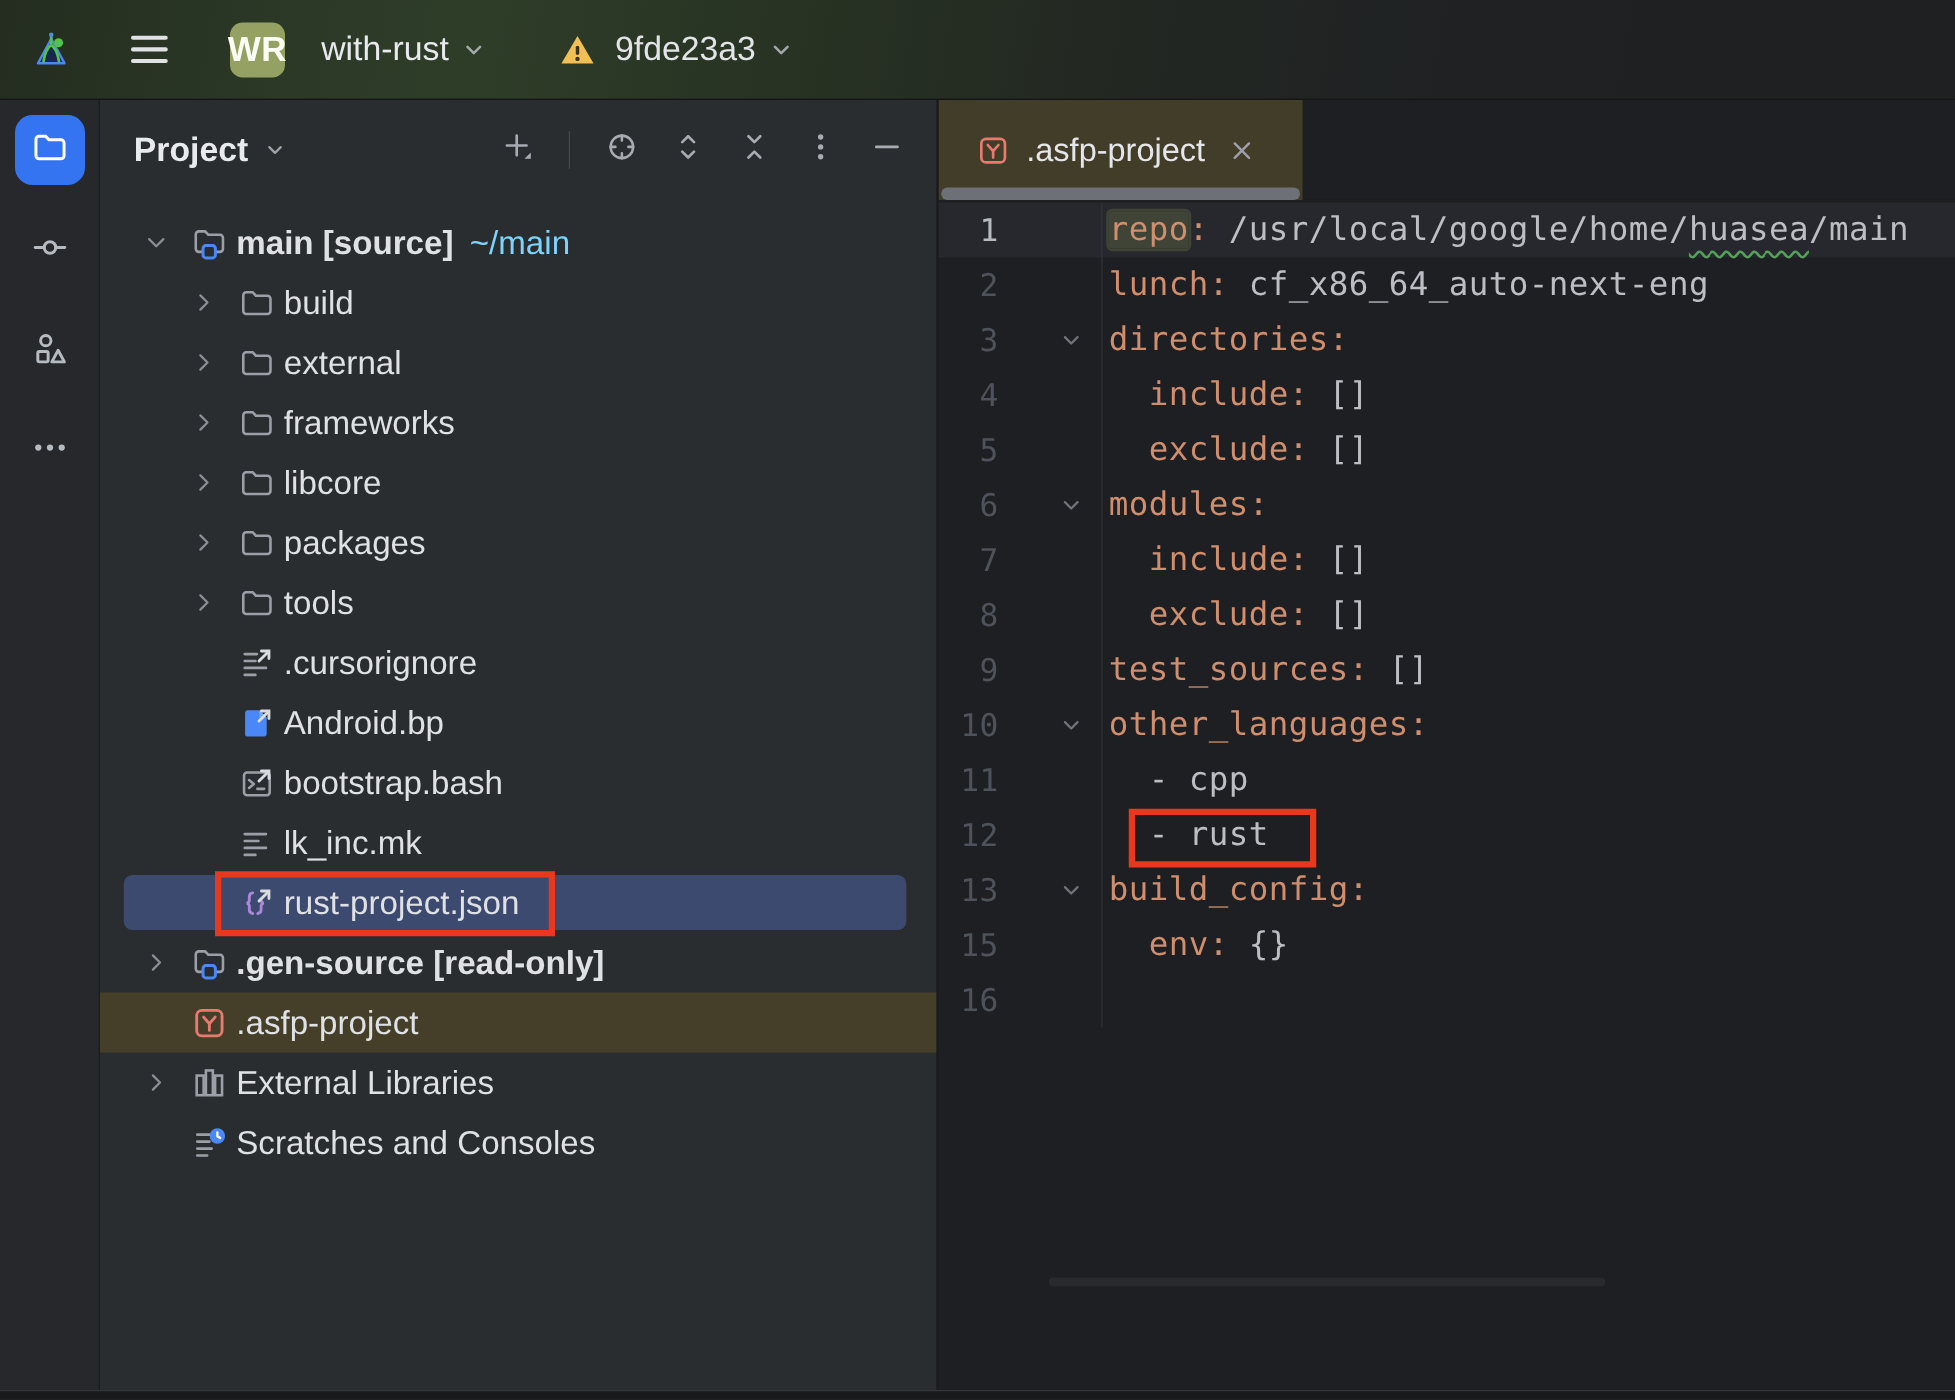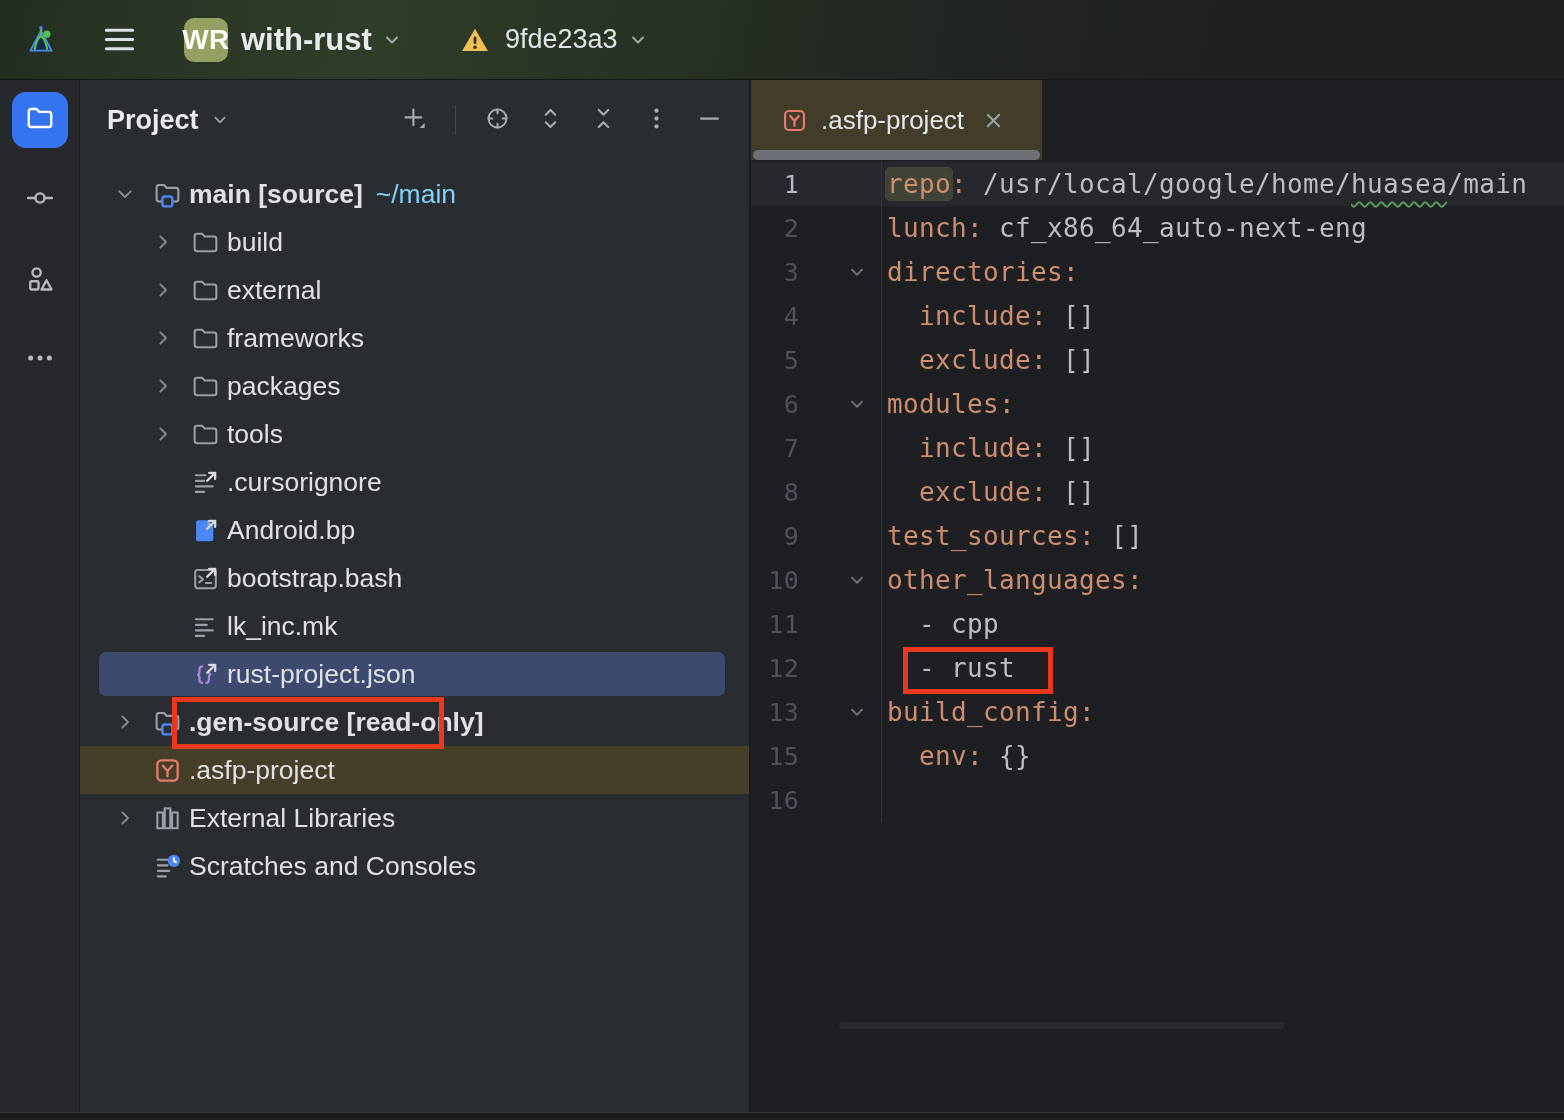--- a/index.html
+++ b/index.html
@@ -9,21 +9,21 @@
 
   
   .topbar { height:80px; display:flex; align-items:center; position:relative;
     background:linear-gradient(100deg,#242d20 0%,#2b3826 14%,#2e3d28 24%,#283323 40%,#222722 58%,#1f2123 75%,#1e2022 100%);
     border-bottom:1px solid #141517; }
   .logo { width:34px; height:34px; margin-left:24px; display:flex; }
   .hamburger { width:38px; height:38px; margin-left:42px; display:flex; align-items:center; justify-content:center; border-radius:8px; cursor:pointer; }
   .proj-widget { display:flex; align-items:center; margin-left:46px; cursor:pointer; }
   .chip { width:44px; height:44px; border-radius:10px; background:#95a163; color:#fbfcf3;
     font-size:28px; font-weight:700; display:flex; align-items:center; justify-content:center; letter-spacing:.5px; }
-  .proj-name { margin-left:13px; font-size:31px; font-weight:700; color:#e8eaee; }
+  .proj-name { margin-left:29px; font-size:27px; font-weight:400; color:#e8eaee; }
   .vcs-widget { display:flex; align-items:center; margin-left:56px; cursor:pointer; }
   .vcs-ref { margin-left:15px; font-size:27px; color:#e2e4e8; }
   .tb-chev { margin-left:8px; display:flex; opacity:.85; }
 
   
   .main { display:flex; height:1032px; }
   .stripe { width:80px; background:#26282b; border-right:1px solid #1b1c1e; position:relative; flex:0 0 80px; }
   .stripe-btn { position:absolute; left:50%; transform:translateX(-50%); width:56px; height:56px;
     border-radius:14px; display:flex; align-items:center; justify-content:center; cursor:pointer; }
   .stripe-btn.active { background:#3574f0; }
@@ -264,20 +264,33 @@
           <span class="chev">
             <svg viewBox="0 0 24 24" fill="none">
               <path d="M9.3 6.3L15 12l-5.7 5.7" stroke="#8b8e94" stroke-width="1.8" stroke-linecap="round" stroke-linejoin="round"></path>
             </svg>
           </span>
           <span class="t-icon">
             <svg viewBox="0 0 24 24" fill="none">
               <path d="M3 6.8C3 5.7 3.9 4.8 5 4.8h4.2l2.1 2.3H19a2 2 0 0 1 2 2v8.1a2 2 0 0 1-2 2H5a2 2 0 0 1-2-2z" stroke="#9ba0a8" stroke-width="1.7"></path>
             </svg>
           </span>
+          <span class="lbl">libcore</span>
+        </div>
+        <div class="row lvl1">
+          <span class="chev">
+            <svg viewBox="0 0 24 24" fill="none">
+              <path d="M9.3 6.3L15 12l-5.7 5.7" stroke="#8b8e94" stroke-width="1.8" stroke-linecap="round" stroke-linejoin="round"></path>
+            </svg>
+          </span>
+          <span class="t-icon">
+            <svg viewBox="0 0 24 24" fill="none">
+              <path d="M3 6.8C3 5.7 3.9 4.8 5 4.8h4.2l2.1 2.3H19a2 2 0 0 1 2 2v8.1a2 2 0 0 1-2 2H5a2 2 0 0 1-2-2z" stroke="#9ba0a8" stroke-width="1.7"></path>
+            </svg>
+          </span>
           <span class="lbl">packages</span>
         </div>
         <div class="row lvl1">
           <span class="chev">
             <svg viewBox="0 0 24 24" fill="none">
               <path d="M9.3 6.3L15 12l-5.7 5.7" stroke="#8b8e94" stroke-width="1.8" stroke-linecap="round" stroke-linejoin="round"></path>
             </svg>
           </span>
           <span class="t-icon">
             <svg viewBox="0 0 24 24" fill="none">

